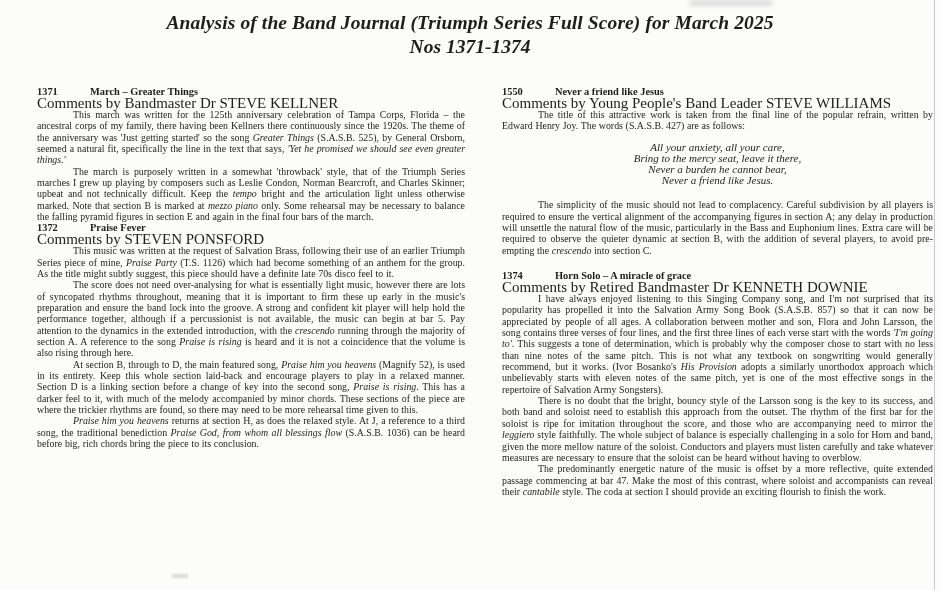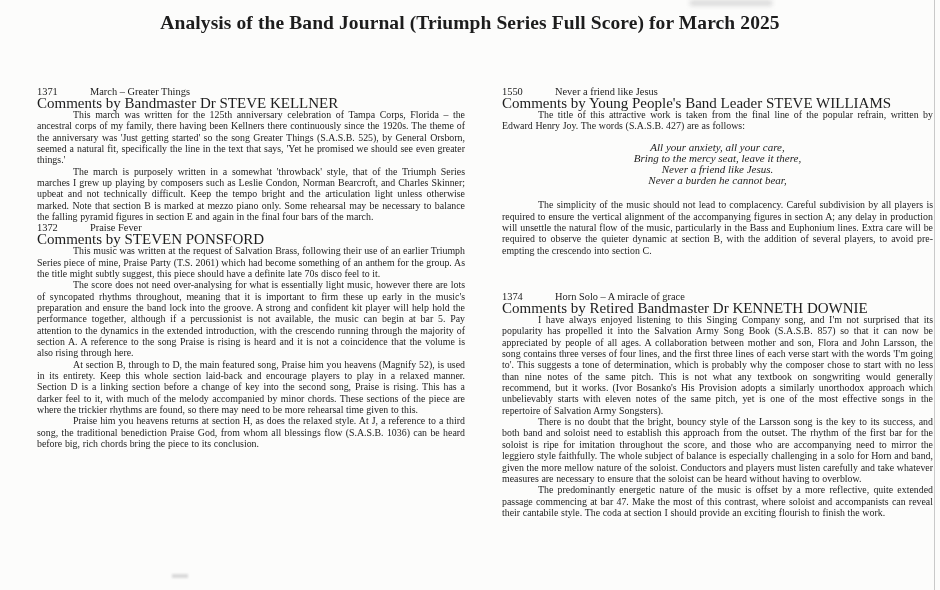--- a/index.html
+++ b/index.html
@@ -3,43 +3,43 @@
 <meta charset="utf-8">
 <style>
   html,body { margin:0; padding:0; background:#e8e8e8; }
   .page {
     position:relative; width:940px; height:590px;
     background:#fcfcfb; overflow:hidden;
     font-family:"Liberation Serif", serif; color:#1d1d1d;
   }
   .doc-title {
     position:absolute; top:11px; left:0; width:100%;
-    text-align:center; font-weight:bold;
+    text-align:center; font-weight:bold;font-style:italic;
   }
   .doc-title .t1 { font-size:19.5px; line-height:24px; letter-spacing:0.1px; }
   .doc-title .t2 { font-size:19.5px; line-height:23px; }
   .col { position:absolute; top:86px; }
   .col-left  { left:37px;  width:428px; }
   .col-right { left:502px; width:431px; }
   .section { margin:0; }
   .section.gap-l { }
-  .section.gap-r { margin-top:35px; }
-  .sec-head { display:flex; font-weight:normal; font-size:10.4px; line-height:11.5px; }
+  .section.gap-r { margin-top:14px; }
+  .sec-head { display:flex; font-weight:bold; font-size:10.4px; line-height:11.5px; }
   .sec-num { flex:none; width:53px; }
   .byline { font-size:15px; line-height:11.4px; }
   p.body {
     margin:0; font-size:9.9px; line-height:11.35px;
     text-align:justify; text-indent:36px;
     word-spacing:0.2px;
   }
   .verse {
     margin:10px 0 13px; text-align:center; font-style:italic;
     font-size:11px; line-height:11.2px;
   }
-  .it { }
+  .it { font-style:italic; }
   .edge-line {
     position:absolute; right:5px; top:0; width:1px; height:590px;
     background:#c9c9c9;
   }
   .smudge-top {
     position:absolute; left:690px; top:0; width:82px; height:6px;
     background:#dcdcdc; filter:blur(2px);
   }
   .smudge-bottom {
     position:absolute; left:172px; top:574px; width:16px; height:4px;
@@ -50,62 +50,63 @@
 <body>
 
 <div class="page">
 
   <div class="smudge-top"></div>
   <div class="edge-line"></div>
   <div class="smudge-bottom"></div>
 
   <div class="doc-title">
     <div class="t1">Analysis of the Band Journal (Triumph Series Full Score) for March 2025</div>
+    <div class="t2">Nos 1371-1374</div>
   </div>
 
   <div class="col col-left">
 
     <div class="section">
       <div class="sec-head">
         <span class="sec-num">1371</span>
         <span class="sec-title">March – Greater Things</span>
       </div>
       <div class="byline">Comments by Bandmaster Dr STEVE KELLNER</div>
       <p class="body"><span>This march was written for the 125th anniversary celebration of Tampa Corps, Florida – the ancestral corps of my family, there having been Kellners there continuously since the 1920s. The theme of the anniversary was 'Just getting started' so the song </span><span class="it">Greater Things</span><span> (S.A.S.B. 525), by General Orsborn, seemed a natural fit, specifically the line in the text that says, </span><span class="it">'Yet he promised we should see even greater things.'</span></p>
       <p class="body"><span>The march is purposely written in a somewhat 'throwback' style, that of the Triumph Series marches I grew up playing by composers such as Leslie Condon, Norman Bearcroft, and Charles Skinner; upbeat and not technically difficult. Keep the </span><span class="it">tempo</span><span> bright and the articulation light unless otherwise marked. Note that section B is marked at </span><span class="it">mezzo piano</span><span> only. Some rehearsal may be necessary to balance the falling pyramid figures in section E and again in the final four bars of the march.</span></p>
     </div>
 
     <div class="section gap-l">
       <div class="sec-head">
         <span class="sec-num">1372</span>
         <span class="sec-title">Praise Fever</span>
       </div>
       <div class="byline">Comments by STEVEN PONSFORD</div>
-      <p class="body"><span>This music was written at the request of Salvation Brass, following their use of an earlier Triumph Series piece of mine, </span><span class="it">Praise Party</span><span> (T.S. 2061) which had become something of an anthem for the group. As the title might subtly suggest, this piece should have a definite late 70s disco feel to it.</span></p>
+      <p class="body"><span>This music was written at the request of Salvation Brass, following their use of an earlier Triumph Series piece of mine, </span><span class="it">Praise Party</span><span> (T.S. 1126) which had become something of an anthem for the group. As the title might subtly suggest, this piece should have a definite late 70s disco feel to it.</span></p>
       <p class="body"><span>The score does not need over-analysing for what is essentially light music, however there are lots of syncopated rhythms throughout, meaning that it is important to firm these up early in the music's preparation and ensure the band lock into the groove. A strong and confident kit player will help hold the performance together, although if a percussionist is not available, the music can begin at bar 5. Pay attention to the dynamics in the extended introduction, with the </span><span class="it">crescendo</span><span> running through the majority of section A. A reference to the song </span><span class="it">Praise is rising</span><span> is heard and it is not a coincidence that the volume is also rising through here.</span></p>
       <p class="body"><span>At section B, through to D, the main featured song, </span><span class="it">Praise him you heavens</span><span> (Magnify 52), is used in its entirety. Keep this whole section laid-back and encourage players to play in a relaxed manner.  Section D is a linking section before a change of key into the second song, </span><span class="it">Praise is rising</span><span>. This has a darker feel to it, with much of the melody accompanied by minor chords. These sections of the piece are where the trickier rhythms are found, so there may need to be more rehearsal time given to this.</span></p>
       <p class="body"><span class="it">Praise him you heavens</span><span> returns at section H, as does the relaxed style. At J, a reference to a third song, the traditional benediction </span><span class="it">Praise God, from whom all blessings flow</span><span> (S.A.S.B. 1036) can be heard before big, rich chords bring the piece to its conclusion.</span></p>
     </div>
 
   </div>
 
   <div class="col col-right">
 
     <div class="section">
       <div class="sec-head">
         <span class="sec-num">1550</span>
         <span class="sec-title">Never a friend like Jesus</span>
       </div>
       <div class="byline">Comments by Young People's Band Leader STEVE WILLIAMS</div>
       <p class="body"><span>The title of this attractive work is taken from the final line of the popular refrain, written by Edward Henry Joy. The words (S.A.S.B. 427) are as follows:</span></p>
       <div class="verse">
         <div>All your anxiety, all your care,</div>
         <div>Bring to the mercy seat, leave it there,</div>
+        <div>Never a burden he cannot bear,</div>
         <div>Never a friend like Jesus.</div>
-        <div>Never a burden he cannot bear,</div>
       </div>
       <p class="body"><span>The simplicity of the music should not lead to complacency. Careful subdivision by all players is required to ensure the vertical alignment of the accompanying figures in section A; any delay in production will unsettle the natural flow of the music, particularly in the Bass and Euphonium lines. Extra care will be required to observe the quieter dynamic at section B, with the addition of several players, to avoid pre-empting the </span><span class="it">crescendo</span><span> into section C.</span></p>
     </div>
 
     <div class="section gap-r">
       <div class="sec-head">
         <span class="sec-num">1374</span>
         <span class="sec-title">Horn Solo – A miracle of grace</span>
       </div>
       <div class="byline">Comments by Retired Bandmaster Dr KENNETH DOWNIE</div>

